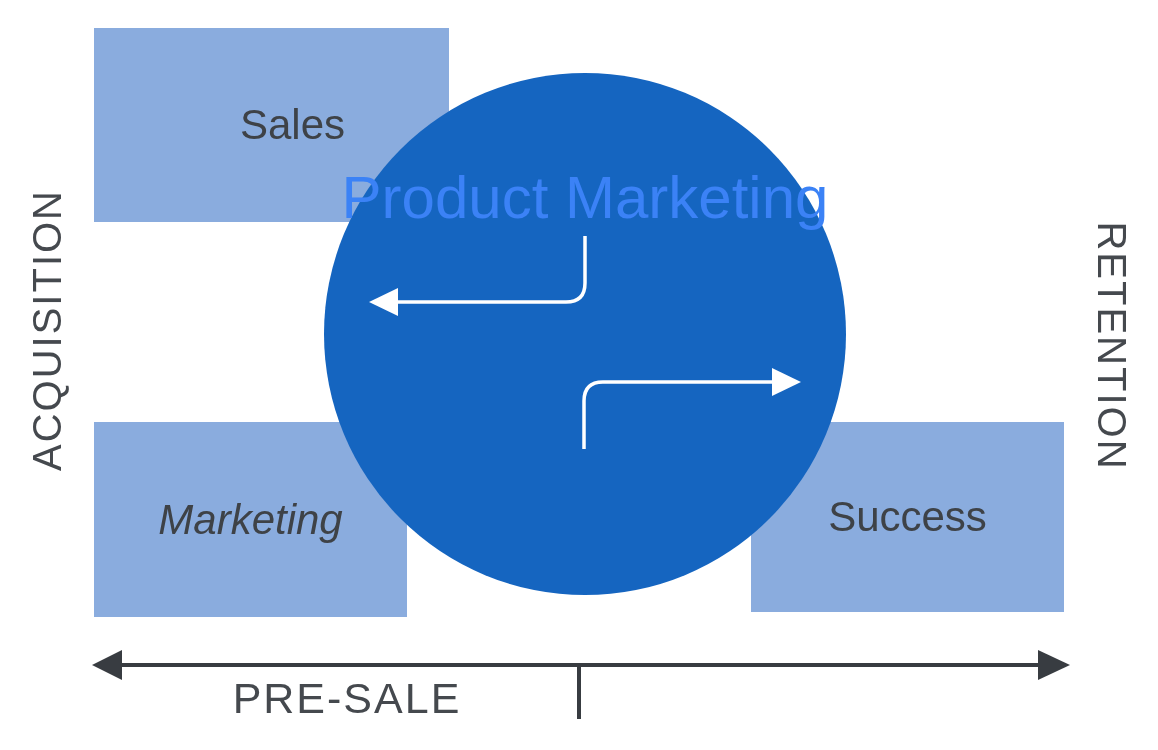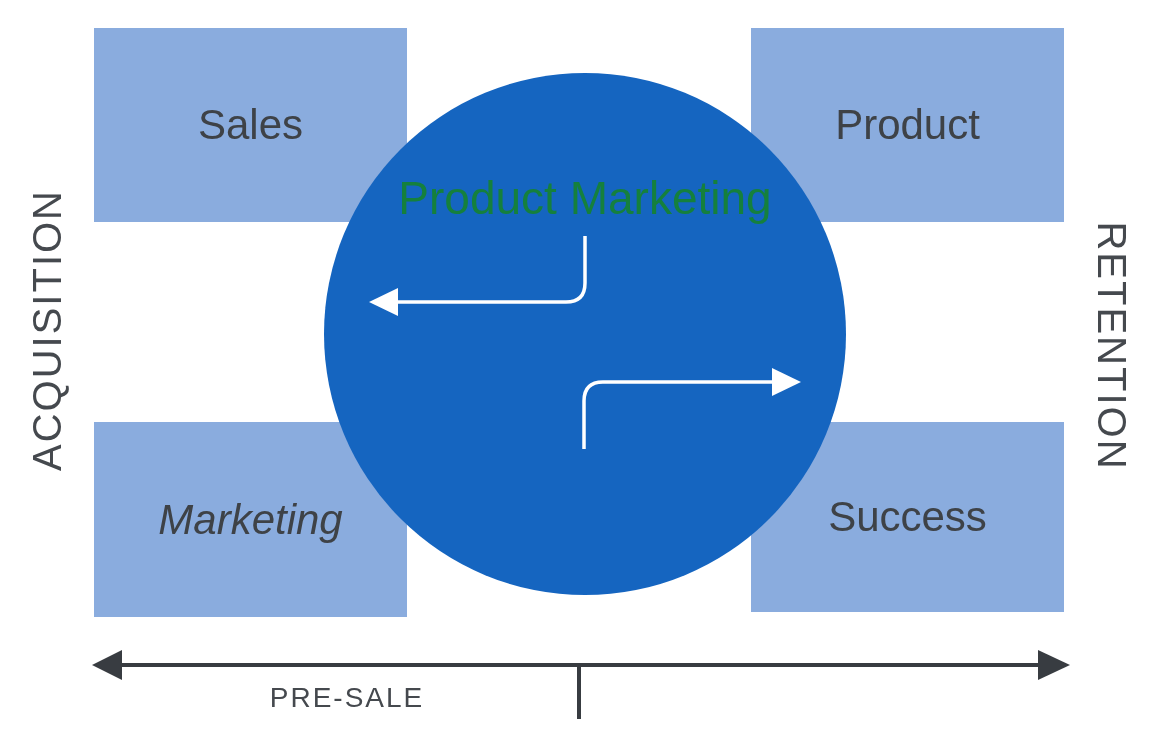--- a/index.html
+++ b/index.html
@@ -4,58 +4,55 @@
 <style>
   html,body{margin:0;padding:0;background:#ffffff;}
   .canvas{
     position:relative;width:1158px;height:750px;background:#ffffff;overflow:hidden;
     font-family:"Liberation Sans","DejaVu Sans",sans-serif;
   }
   .box{
     position:absolute;background:#8aacde;display:flex;align-items:center;justify-content:center;
   }
   .box span{color:#3e4247;font-size:42px;line-height:1;}
-  .box-sales{left:94px;top:28px;width:313px;height:194px;}
+  .box-sales{left:94px;top:28px;width:313px;height:194px;padding-left:42px;}
   .box-product{left:751px;top:28px;width:313px;height:194px;}
   .box-marketing{left:94px;top:422px;width:313px;height:195px;font-style:italic;}
   .box-success{left:751px;top:422px;width:313px;height:190px;text-align:right;}
   .circle{
     position:absolute;left:324px;top:73px;width:522px;height:522px;border-radius:50%;
     background:#1565c0;
   }
   .circle-label{
-    position:absolute;left:324px;width:522px;text-align:center;color:#15803d;
-    font-size:46px;line-height:44px;
+    position:absolute;left:324px;width:522px;text-align:center;color:#3b82f6;
+    font-size:60px;line-height:44px;
   }
   .circle-label.pm{top:176px;}
   .circle-label.growth{top:436px;}
   .arrows-overlay{position:absolute;left:0;top:0;width:1158px;height:750px;pointer-events:none;}
   .side-label{
     position:absolute;width:300px;height:42px;text-align:center;color:#45494e;
     font-size:40px;line-height:42px;letter-spacing:2px;white-space:nowrap;
   }
   .side-label.left{left:-103px;top:309px;transform:rotate(-90deg);}
   .side-label.right{left:962px;top:325px;transform:rotate(90deg);}
   .axis-label{
     position:absolute;width:320px;text-align:center;color:#45494e;
-    font-size:28px;line-height:40px;letter-spacing:2px;top:678px;white-space:nowrap;
+    font-size:43px;line-height:40px;letter-spacing:2px;top:678px;white-space:nowrap;
   }
   .axis-label.pre{left:187px;}
   .axis-label.post{left:665px;}
 </style>
 </head>
 <body>
 
 <div class="canvas">
 
   <div class="box box-sales">
     <span>Sales</span>
-  </div>
-  <div class="box box-product">
-    <span>Product</span>
   </div>
   <div class="box box-marketing">
     <span>Marketing</span>
   </div>
   <div class="box box-success">
     <span>Success</span>
   </div>
 
   <div class="circle"></div>
 

